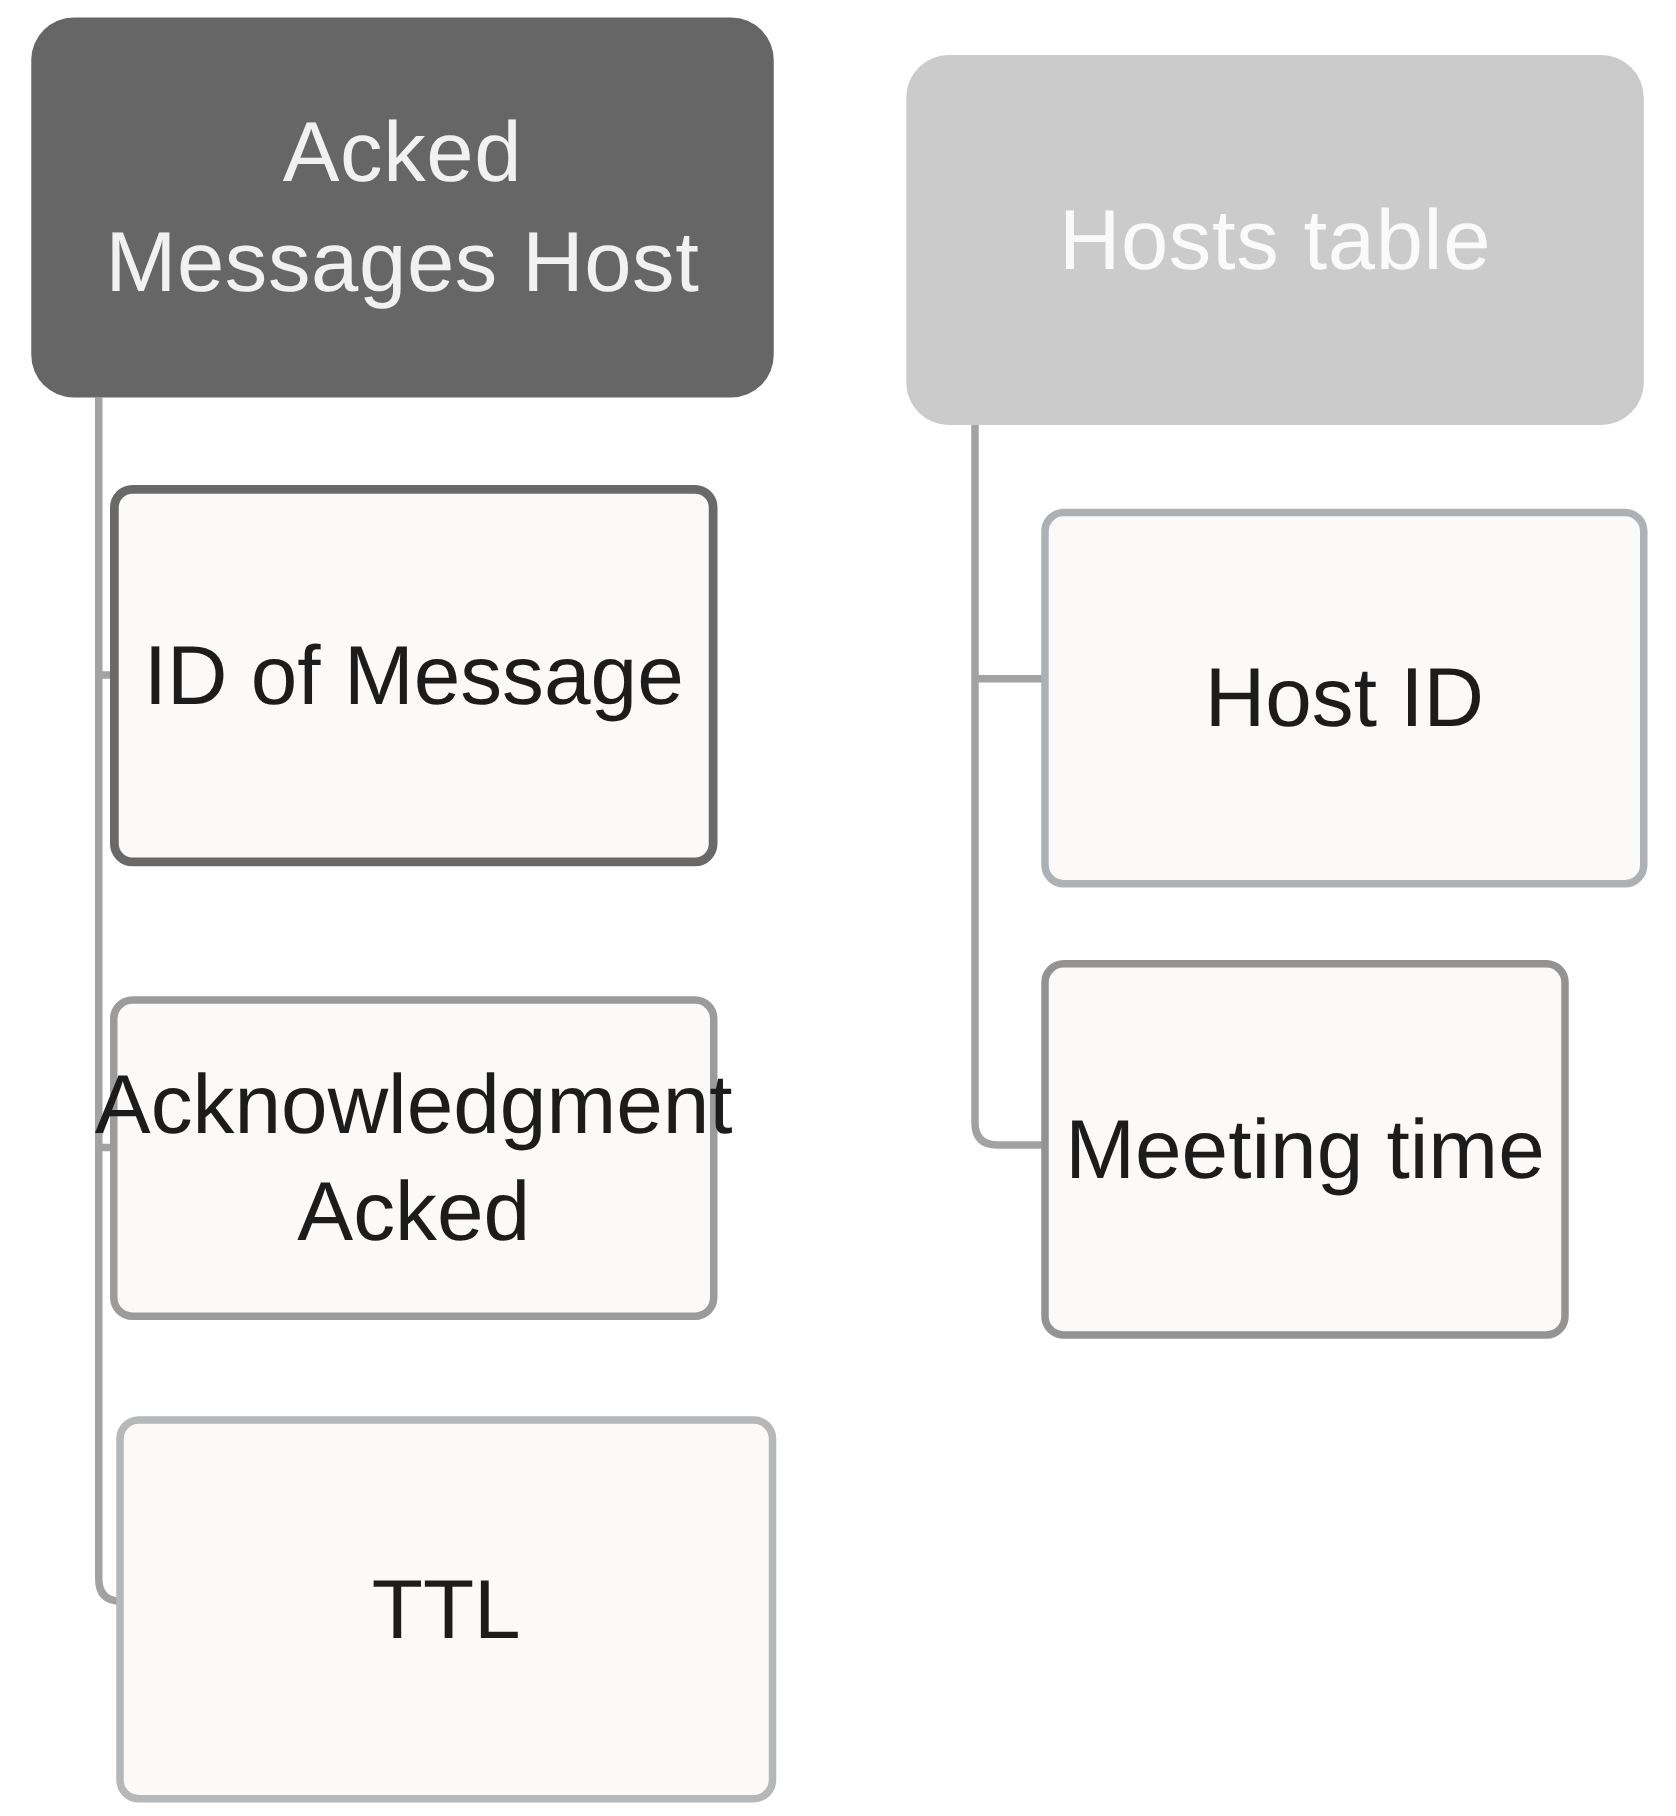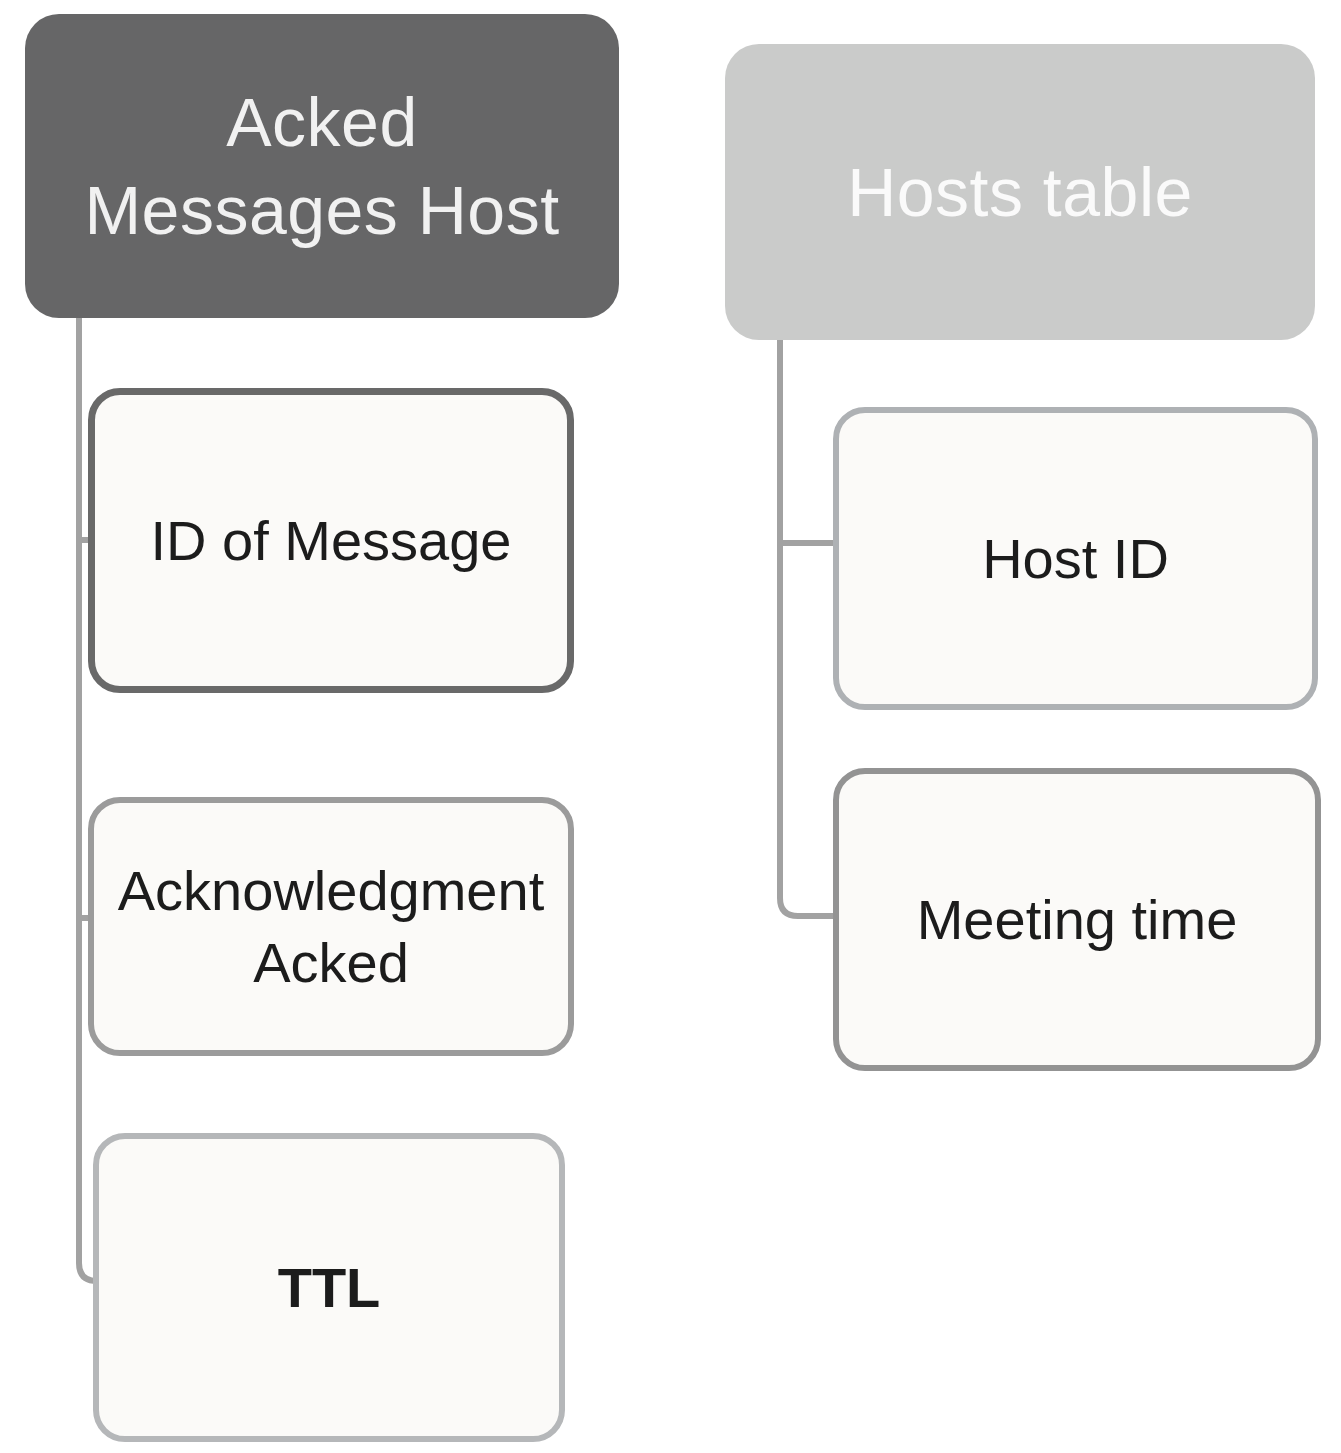--- a/index.html
+++ b/index.html
@@ -42,31 +42,31 @@
     color: var(--left-header-text, #f1f1f1);
     justify-content: center;
   }
   .hdr-right {
     left: 725px; top: 20px; width: 590px; height: 296px;
     background: var(--right-header-fill, #cacbca);
     color: var(--right-header-text, #fafafa);
     margin-top: 24px;
   }
   .child {
-    border-radius: 32px;
+    border-radius: 18px;
     background: var(--node-fill, #fbfaf8);
     color: var(--node-text, #1c1c1c);
-    font-size: 56px;
+    font-size: 67px;
     line-height: 1.28;
   }
   .c-l1 { left: 88px;  top: 388px;  width: 486px; height: 305px; border: 7px solid var(--border-id-of-message, #696969); }
   .c-l2 { left: 88px;  top: 763px;  width: 486px; height: 259px; border: 6px solid var(--border-acknowledgment-time, #9b9b9b); margin-top: 34px; }
-  .c-l3 { left: 93px;  top: 1133px; width: 472px; height: 309px; border: 6px solid var(--border-ttl, #b5b7b9); font-weight: bold; }
+  .c-l3 { left: 93px;  top: 1133px; width: 528px; height: 309px; border: 6px solid var(--border-ttl, #b5b7b9); }
   .c-r1 { left: 833px; top: 393px;  width: 485px; height: 303px; border: 6px solid var(--border-host-id, #aeb1b4); margin-top: 14px; }
-  .c-r2 { left: 833px; top: 768px;  width: 488px; height: 303px; border: 6px solid var(--border-meeting-time, #939393); text-align: center; }
+  .c-r2 { left: 833px; top: 768px;  width: 422px; height: 303px; border: 6px solid var(--border-meeting-time, #939393); text-align: center; }
 </style>
 </head>
 <body>
 
 <div class="canvas">
 
   <svg class="conn-svg" viewBox="0 0 1341 1453" aria-hidden="true">
     <path class="conn" d="M79,318 L79,1263 Q79,1281 97,1281 L99,1281"></path>
     <path class="conn" d="M79,540 L91,540"></path>
     <path class="conn" d="M79,918 L91,918"></path>

